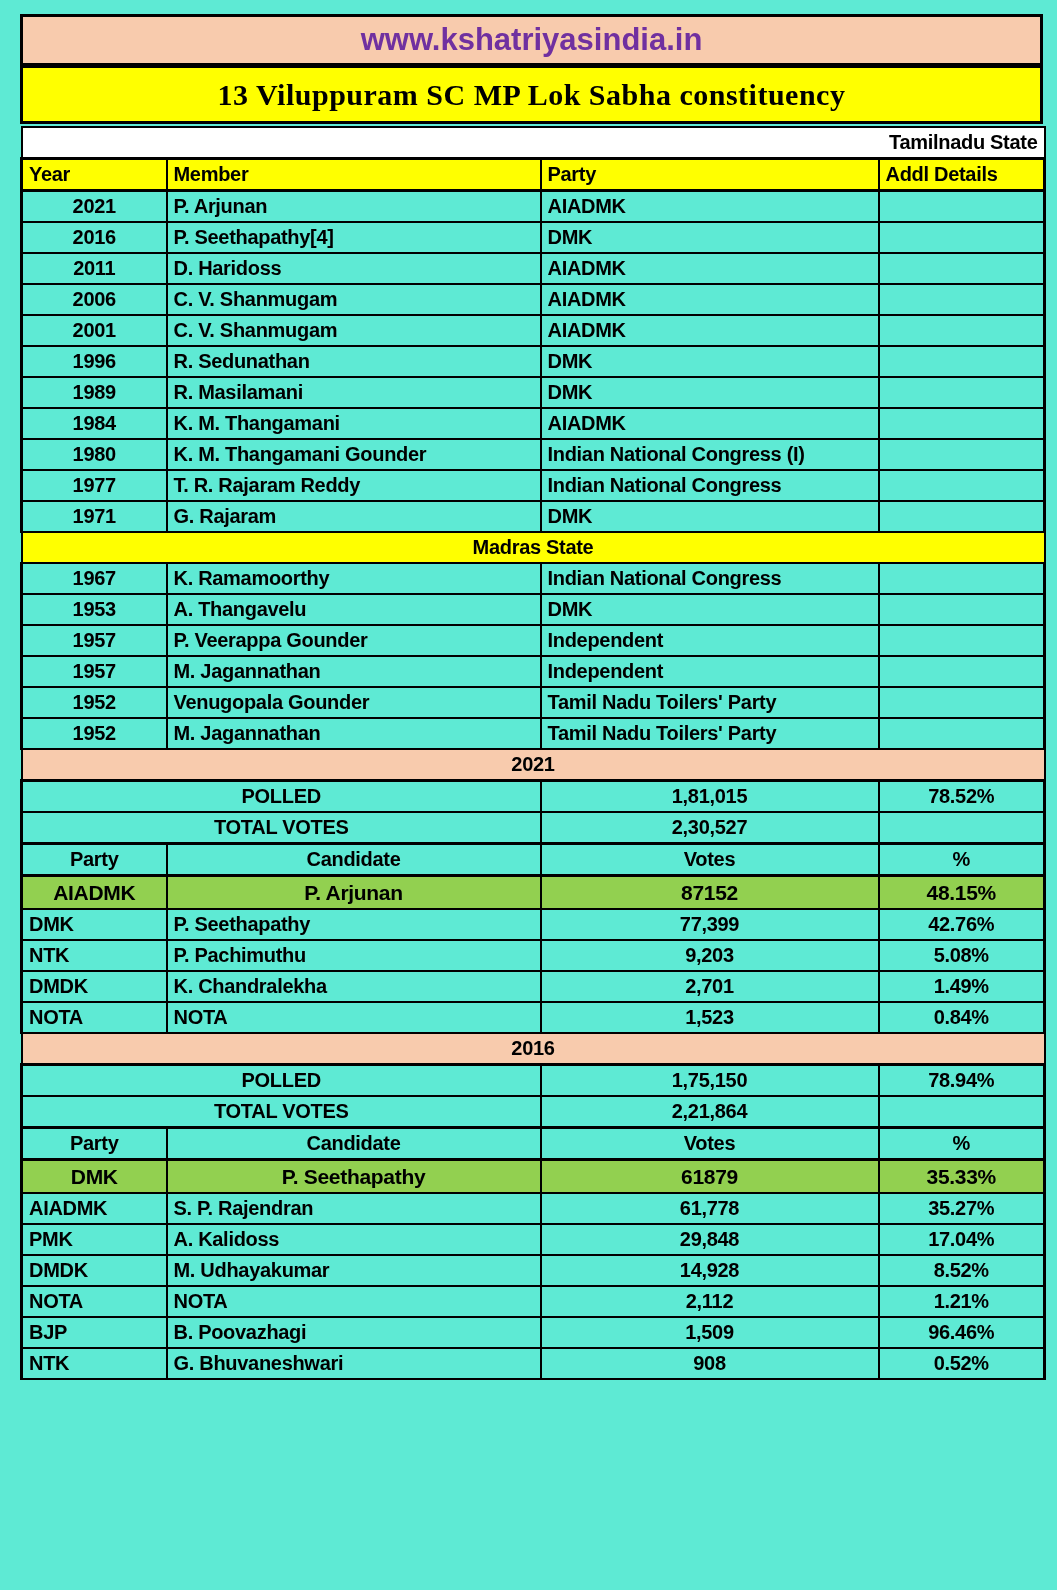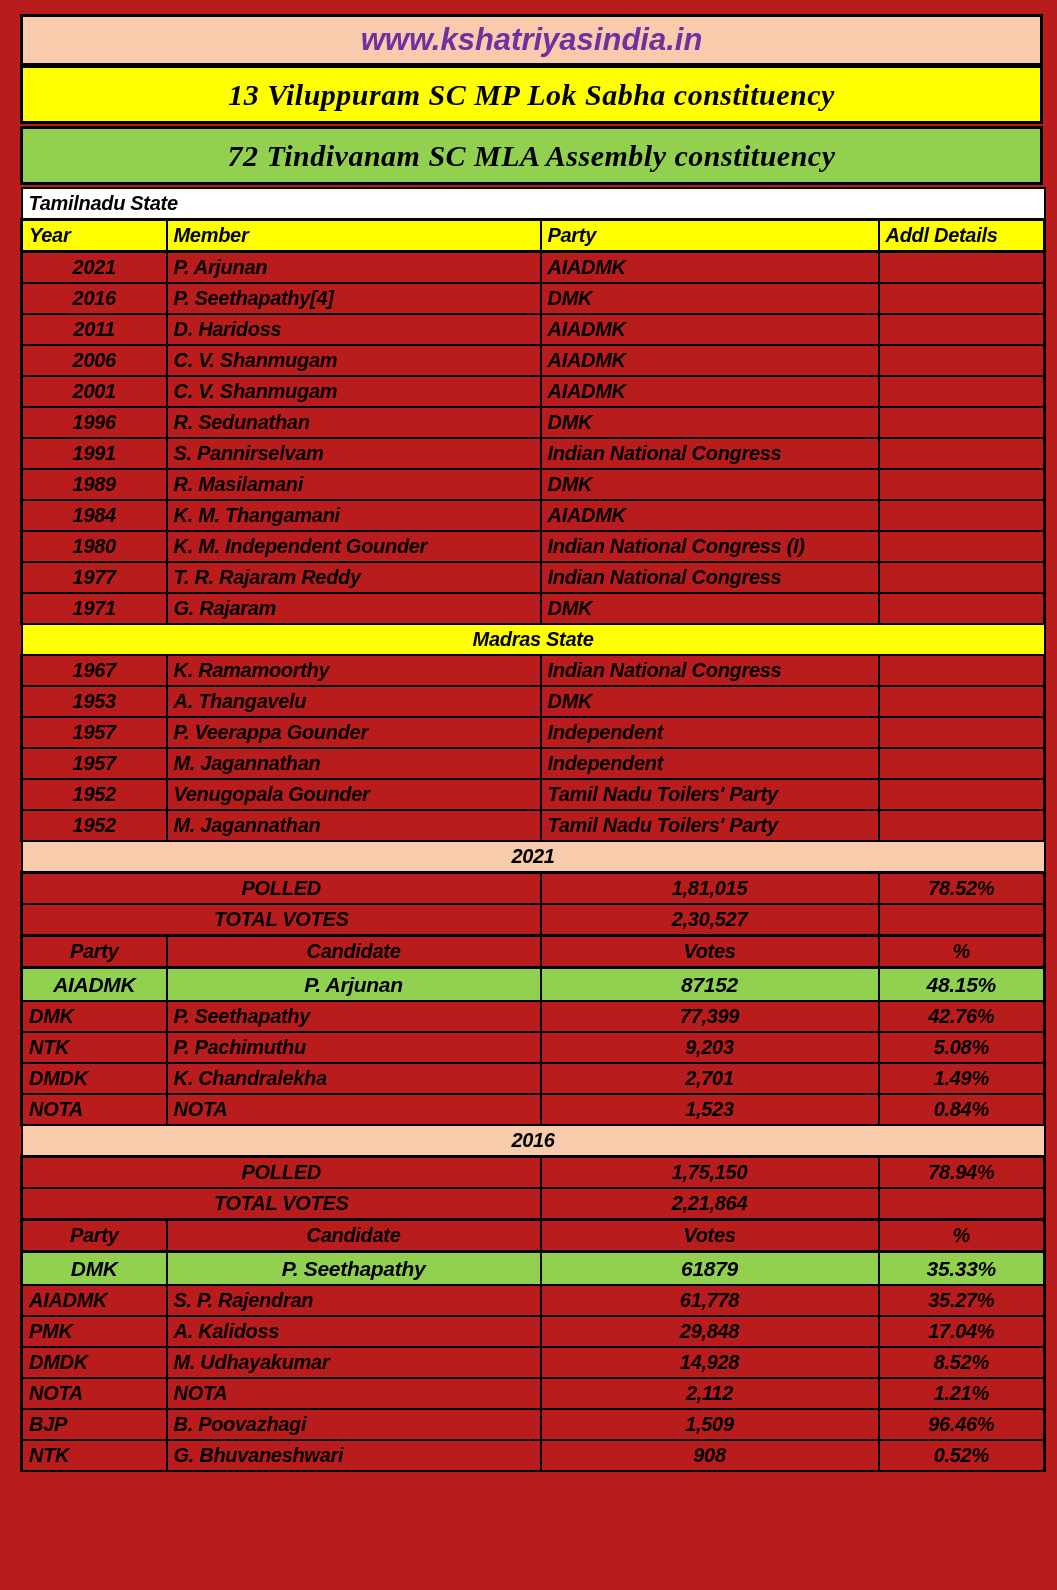--- a/index.html
+++ b/index.html
@@ -4,24 +4,23 @@
 <style>
   html, body {
     margin: 0;
     padding: 0;
     background: #ffffff;
     font-family: "Liberation Sans", sans-serif;
   }
   .page {
     width: 1057px;
     height: 1590px;
-    background: #b91c1c;
+    background: #5eead4;
     box-sizing: border-box;
     padding: 14px 14px 0 20px;
-    font-style: italic;
   }
   .banner {
     box-sizing: border-box;
     width: 1023px;
     border: 3px solid #000;
     text-align: center;
     display: flex;
     align-items: center;
     justify-content: center;
   }
@@ -65,21 +64,21 @@
     padding: 0 6px;
     font-size: 20px;
     font-weight: 700;
     color: #000;
     letter-spacing: -0.3px;
     overflow: hidden;
     white-space: nowrap;
   }
   td.state-banner {
     background: #ffffff;
-    text-align: left;
+    text-align: right;
     font-size: 25px;
     height: 31px;
     border-width: 3px 3px 2px 3px;
   }
   td.madras-banner {
     background: #FFFF00;
     text-align: center;
     font-size: 25px;
     height: 31px;
     border-width: 3px;
@@ -135,23 +134,20 @@
 <div class="page">
 
   <div class="banner url-banner">
     <span>www.kshatriyasindia.in</span>
   </div>
 
   <div class="banner title-yellow">
     <span class="title-text">13 Viluppuram SC MP Lok Sabha constituency</span>
   </div>
 
-  <div class="banner title-green">
-    <span class="title-text">72 Tindivanam SC MLA Assembly constituency</span>
-  </div>
 
   <table class="grid">
     <colgroup>
         <col class="c1">
         <col class="c2">
         <col class="c3">
         <col class="c4">
       </colgroup>
     <tbody>
 
@@ -196,40 +192,34 @@
         <td class="c-left">AIADMK</td>
         <td></td>
       </tr>
       <tr class="member-row">
         <td>1996</td>
         <td class="c-left">R. Sedunathan</td>
         <td class="c-left">DMK</td>
         <td></td>
       </tr>
       <tr class="member-row">
-        <td>1991</td>
-        <td class="c-left">S. Pannirselvam</td>
-        <td class="c-left">Indian National Congress</td>
-        <td></td>
-      </tr>
-      <tr class="member-row">
         <td>1989</td>
         <td class="c-left">R. Masilamani</td>
         <td class="c-left">DMK</td>
         <td></td>
       </tr>
       <tr class="member-row">
         <td>1984</td>
         <td class="c-left">K. M. Thangamani</td>
         <td class="c-left">AIADMK</td>
         <td></td>
       </tr>
       <tr class="member-row">
         <td>1980</td>
-        <td class="c-left">K. M. Independent Gounder</td>
+        <td class="c-left">K. M. Thangamani Gounder</td>
         <td class="c-left">Indian National Congress (I)</td>
         <td></td>
       </tr>
       <tr class="member-row">
         <td>1977</td>
         <td class="c-left">T. R. Rajaram Reddy</td>
         <td class="c-left">Indian National Congress</td>
         <td></td>
       </tr>
       <tr class="member-row">

